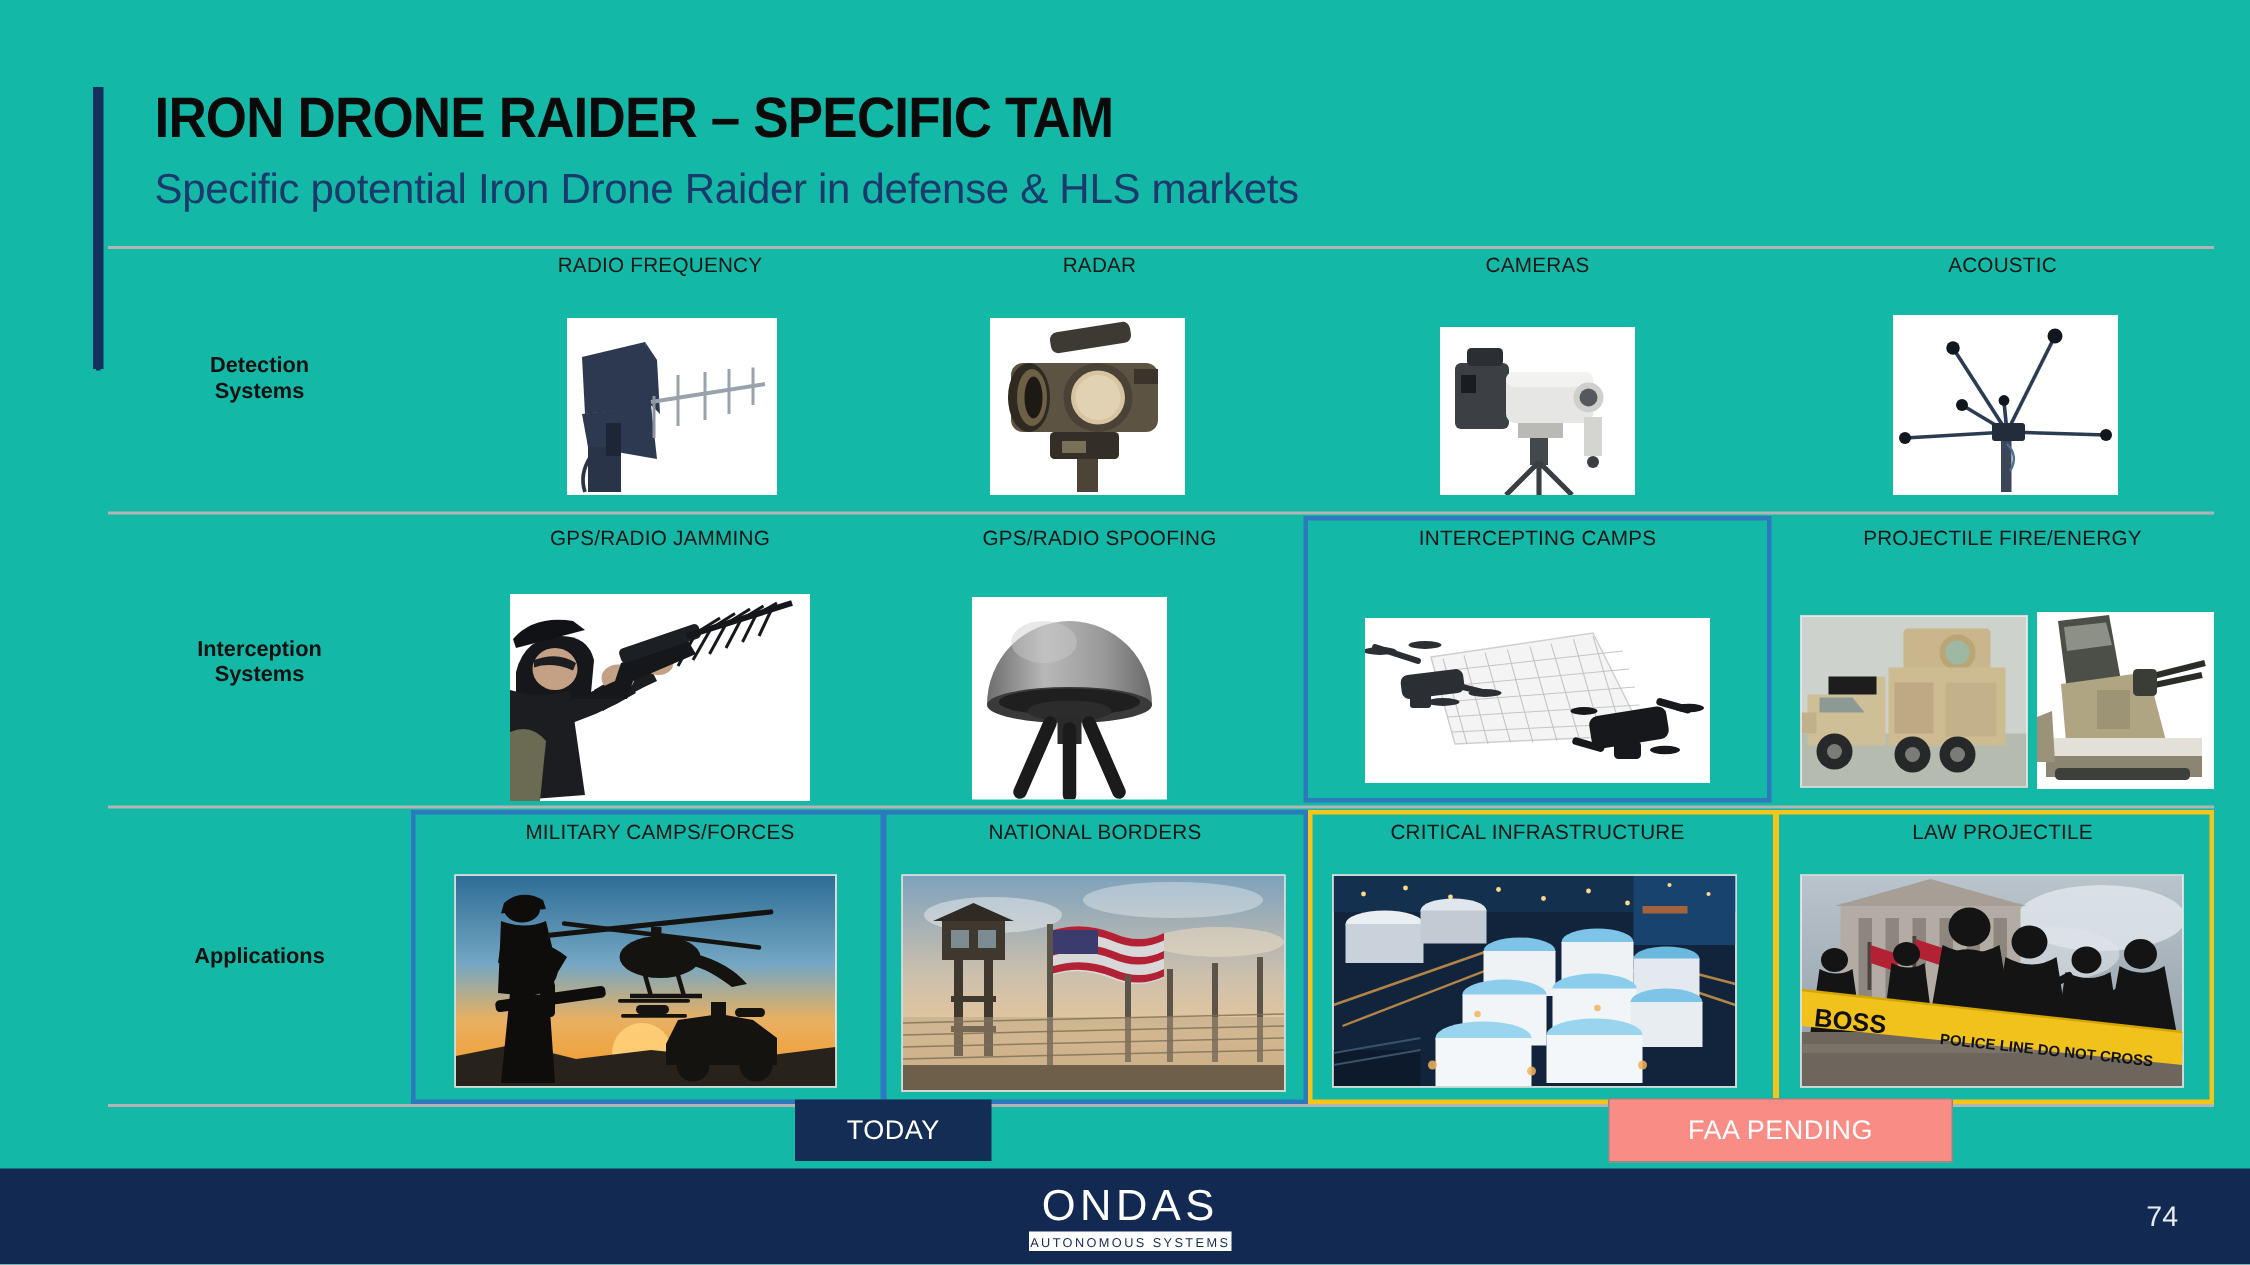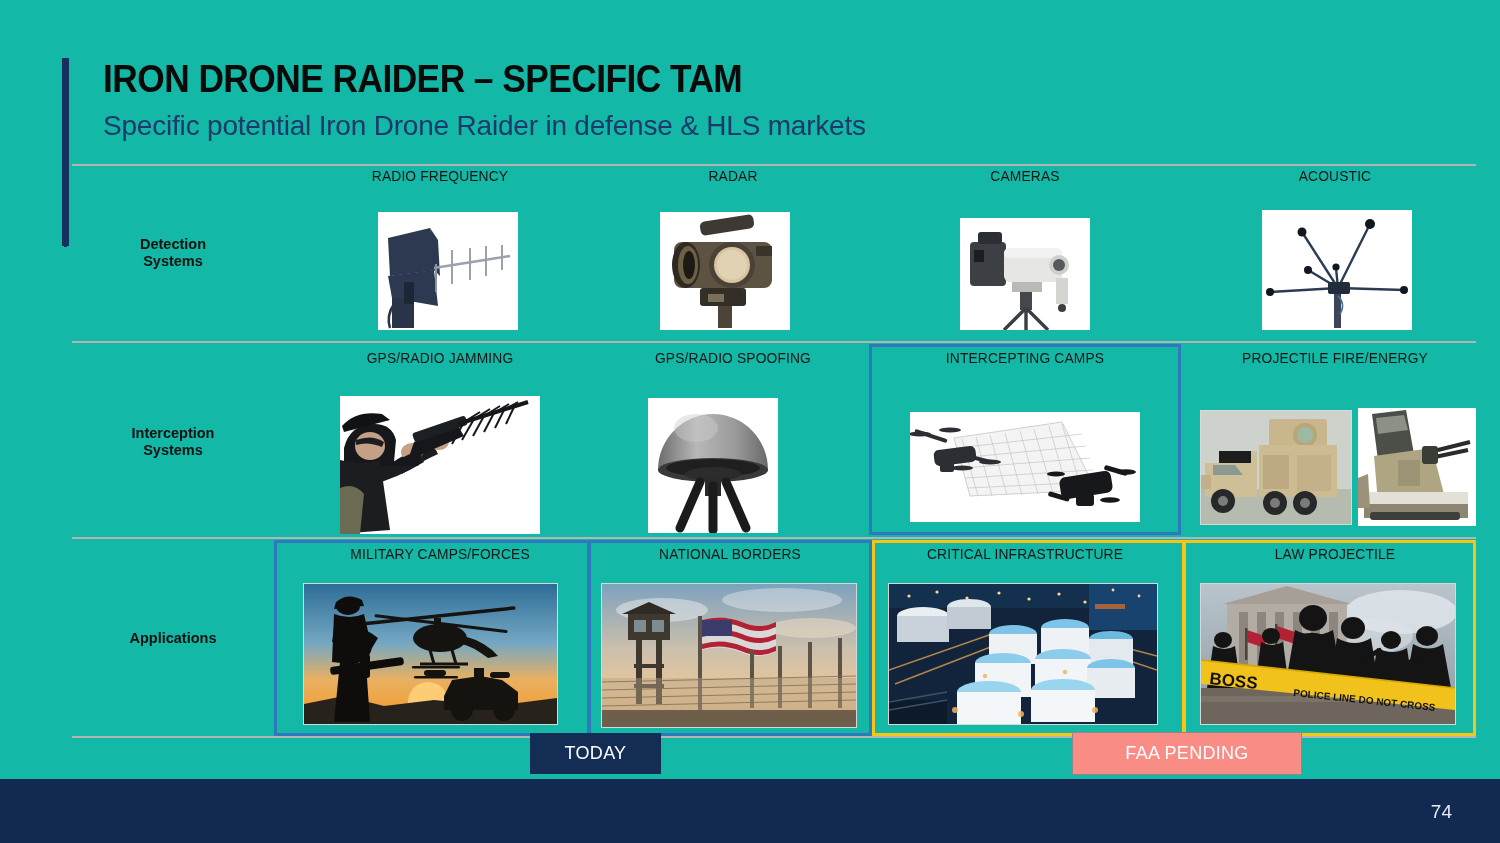--- a/index.html
+++ b/index.html
@@ -617,16 +617,20 @@
       <path d="M0,76 L254,104" stroke="#d3a600" stroke-width="1.6"></path>
       <text x="8" y="100" font-family="Liberation Sans, sans-serif" font-size="17" font-weight="700" fill="#111" transform="rotate(6 8 100)">BOSS</text>
       <text x="92" y="112" font-family="Liberation Sans, sans-serif" font-size="10" font-weight="700" fill="#111" transform="rotate(6 92 112)">POLICE LINE DO NOT CROSS</text>
     </svg>
   </div>
 
   <div class="badge badge-today" style="left:530px; top:733px; width:131px; height:41px;">TODAY</div>
   <div class="badge badge-faa" style="left:1072px; top:732px; width:230px; height:43px;">FAA PENDING</div>
 
   <div class="footer">
+    <div class="logo">
+      <div class="logo-word">ONDAS</div>
+      <div class="logo-sub">AUTONOMOUS SYSTEMS</div>
+    </div>
     <div class="page-num">74</div>
   </div>
 
 </div>
 
 </body></html>

